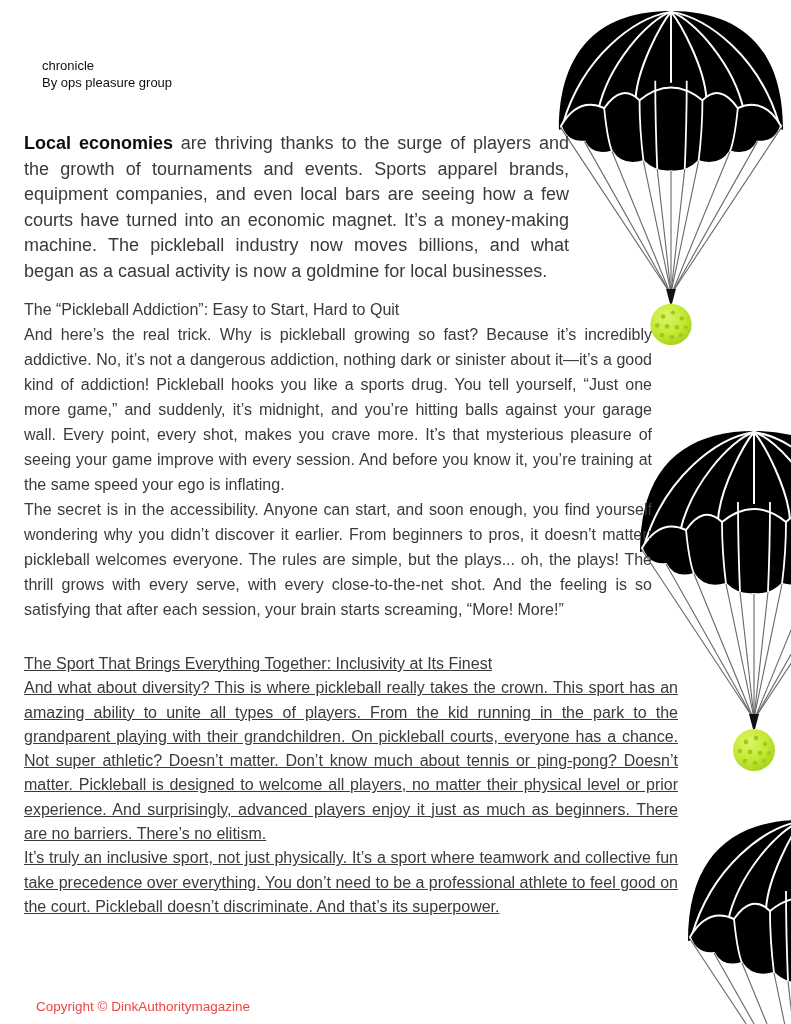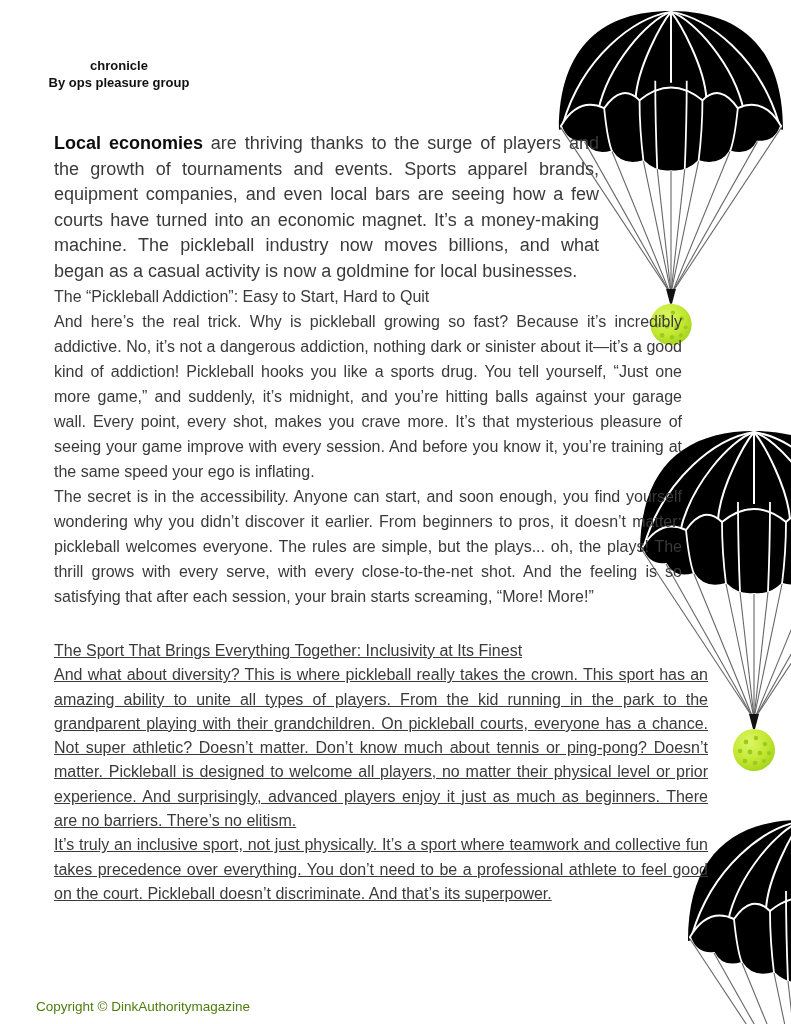--- a/index.html
+++ b/index.html
@@ -3,33 +3,33 @@
 <meta charset="utf-8">
 <style>
   html,body{margin:0;padding:0;}
   body{
     width:791px;height:1024px;background:#ffffff;overflow:hidden;position:relative;
     font-family:"Liberation Sans", sans-serif;
   }
   .page{position:absolute;inset:0;width:791px;height:1024px;overflow:hidden;background:#fff;}
 
   .masthead{
-    position:absolute;left:42px;top:57px;width:154px;text-align:center;
-    font-weight:700;font-size:13px;line-height:17px;color:#111;
+    position:absolute;left:42px;top:57px;width:154px;text-align:left;
+    font-weight:400;font-size:13px;line-height:17px;color:#111;
   }
 
-  .content{position:absolute;left:54px;top:131px;color:#3a3a3a;}
+  .content{position:absolute;left:24px;top:131px;color:#3a3a3a;}
   .content p{margin:0;text-align:justify;}
   .intro{width:545px;font-size:18px;line-height:25.5px;}
   .intro .lead{font-weight:700;color:#0d0d0d;}
-  .section-1{width:628px;font-size:16px;line-height:25px;}
+  .section-1{width:628px;font-size:16px;line-height:25px;margin-top:13px;}
   .section-2{width:654px;font-size:16px;line-height:24.3px;margin-top:30px;text-decoration:underline;}
   .sec-heading{font-size:inherit;font-weight:400;margin:0;text-align:left;color:#3a3a3a;}
 
-  .footer{position:absolute;left:36px;top:999px;font-size:13.5px;color:#4d7c0f;}
+  .footer{position:absolute;left:36px;top:999px;font-size:13.5px;color:#ef4444;}
 
   .chute{position:absolute;display:block;}
   .chute-1{left:553px;top:6px;width:236px;height:342px;}
   .chute-2{left:634px;top:426px;width:240px;height:348px;}
   .chute-3{left:682px;top:815px;width:240px;height:348px;}
 </style>
 </head>
 <body>
 
 <svg width="0" height="0" style="position:absolute" aria-hidden="true">
@@ -123,19 +123,19 @@
 
     <div class="section-1">
       <h2 class="sec-heading">The “Pickleball Addiction”: Easy to Start, Hard to Quit</h2>
       <p>And here’s the real trick. Why is pickleball growing so fast? Because it’s incredibly addictive. No, it’s not a dangerous addiction, nothing dark or sinister about it—it’s a good kind of addiction! Pickleball hooks you like a sports drug. You tell yourself, “Just one more game,” and suddenly, it’s midnight, and you’re hitting balls against your garage wall. Every point, every shot, makes you crave more. It’s that mysterious pleasure of seeing your game improve with every session. And before you know it, you’re training at the same speed your ego is inflating.</p>
       <p>The secret is in the accessibility. Anyone can start, and soon enough, you find yourself wondering why you didn’t discover it earlier. From beginners to pros, it doesn’t matter: pickleball welcomes everyone. The rules are simple, but the plays... oh, the plays! The thrill grows with every serve, with every close-to-the-net shot. And the feeling is so satisfying that after each session, your brain starts screaming, “More! More!”</p>
     </div>
 
     <div class="section-2">
       <h2 class="sec-heading">The Sport That Brings Everything Together: Inclusivity at Its Finest</h2>
       <p>And what about diversity? This is where pickleball really takes the crown. This sport has an amazing ability to unite all types of players. From the kid running in the park to the grandparent playing with their grandchildren. On pickleball courts, everyone has a chance. Not super athletic? Doesn’t matter. Don’t know much about tennis or ping-pong? Doesn’t matter. Pickleball is designed to welcome all players, no matter their physical level or prior experience. And surprisingly, advanced players enjoy it just as much as beginners. There are no barriers. There’s no elitism.</p>
-      <p>It’s truly an inclusive sport, not just physically. It’s a sport where teamwork and collective fun takes precedence over everything. You don’t need to be a professional athlete to feel good on the court. Pickleball doesn’t discriminate. And that’s its superpower.</p>
+      <p>It’s truly an inclusive sport, not just physically. It’s a sport where teamwork and collective fun take precedence over everything. You don’t need to be a professional athlete to feel good on the court. Pickleball doesn’t discriminate. And that’s its superpower.</p>
     </div>
   </div>
 
   <div class="footer">Copyright © DinkAuthoritymagazine</div>
 
 </div>
 
 </body></html>

